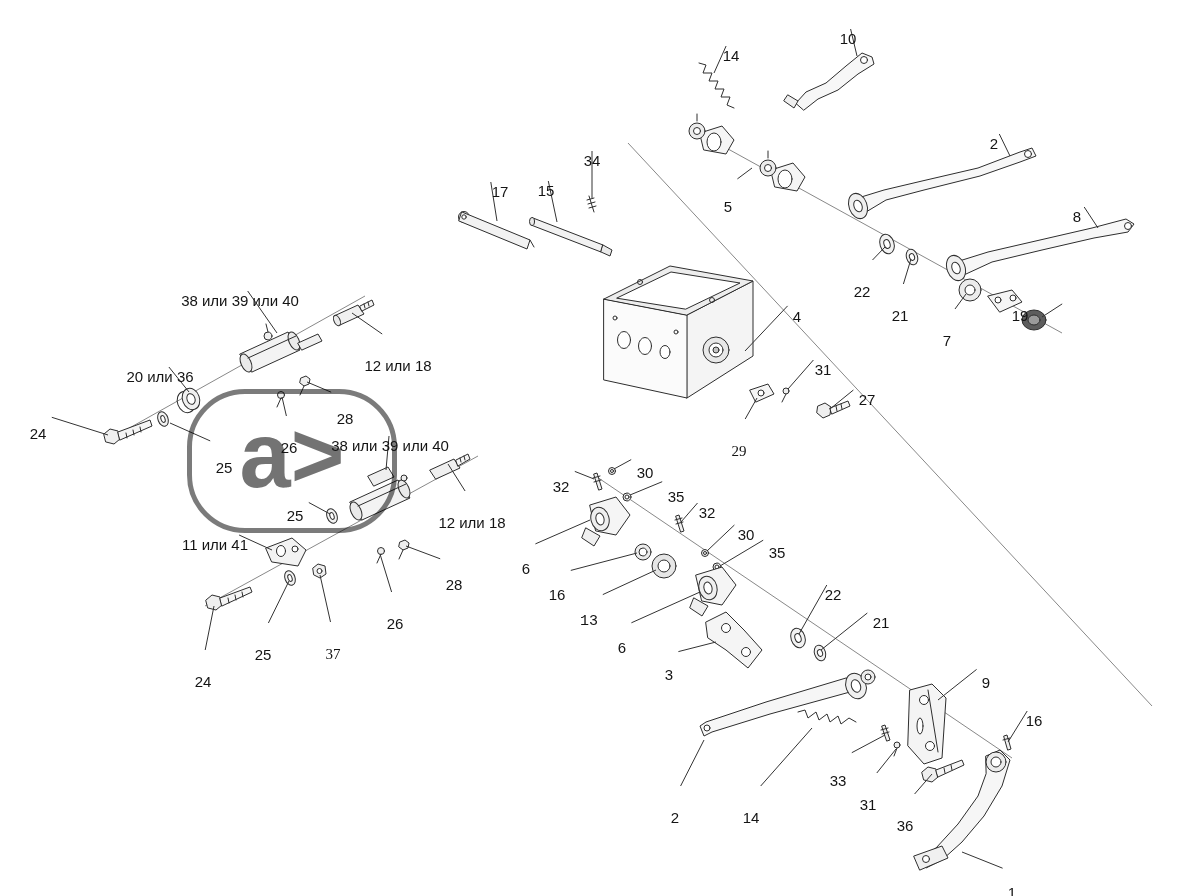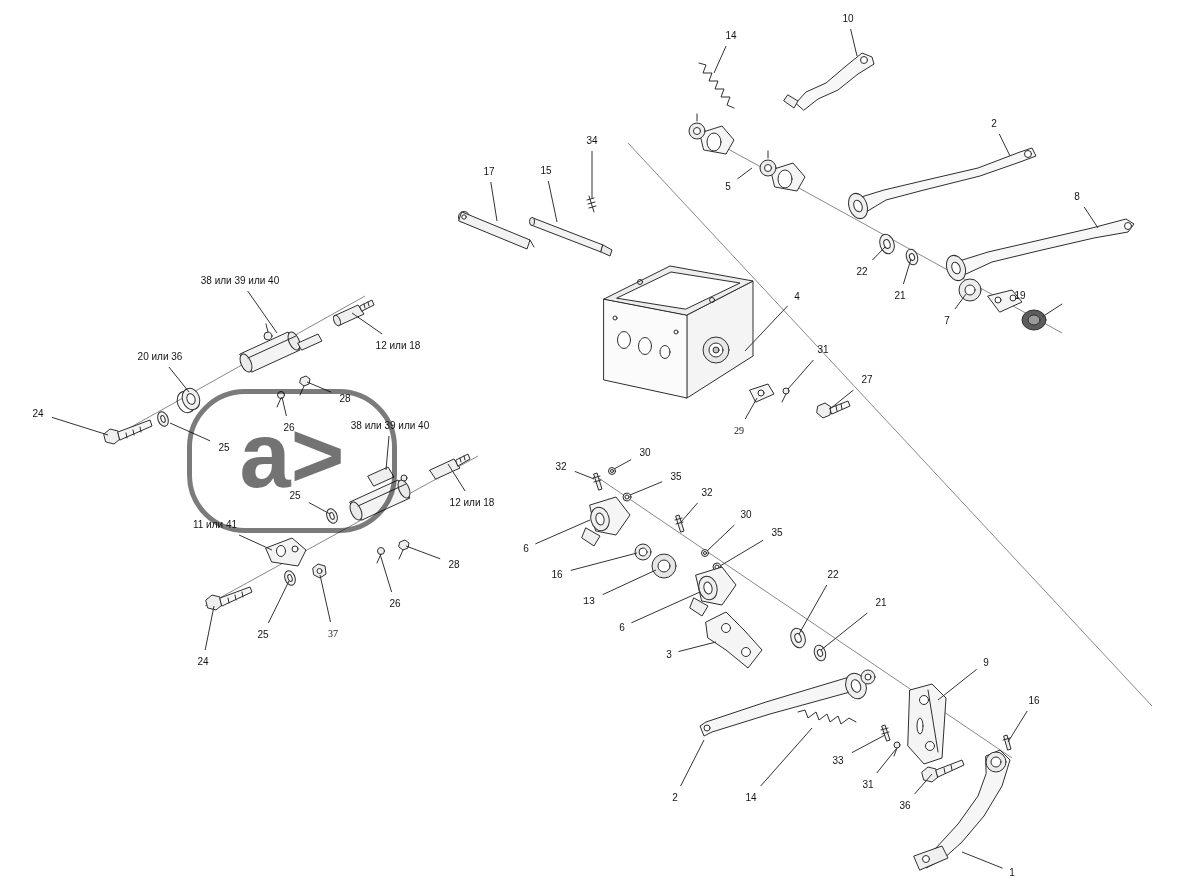--- a/index.html
+++ b/index.html
@@ -22,21 +22,21 @@
   .watermark-text{
     position:absolute;left:385px;top:394px;z-index:2;
     font-size:88px;font-weight:bold;letter-spacing:-3px;line-height:1;
     color:rgba(90,90,90,.82);mix-blend-mode:multiply;
     white-space:nowrap;pointer-events:none;
     font-family:"Liberation Sans",sans-serif;
   }
   .callout-layer{position:absolute;left:0;top:0;width:100%;height:100%;z-index:3;}
   .callout{
     position:absolute;transform:translate(-50%,-50%);
-    font-size:10px;color:#141414;white-space:nowrap;line-height:1.1;
+    font-size:15px;color:#141414;white-space:nowrap;line-height:1.1;margin-top:21px;
   }
 </style>
 </head>
 <body>
 
 <div class="stage">
 
   <svg class="drawing" width="1187" height="896" viewBox="0 0 1187 896" xmlns="http://www.w3.org/2000/svg">
 
     <g stroke="#6a6a6a" stroke-width="0.8" fill="none">
@@ -404,21 +404,21 @@
   <div class="watermark-logo">
     <span>a&gt;</span>
   </div>
 
   <div class="callout-layer" id="callout-layer">
       <div class="callout" style="left: 731px; top: 35px;">14</div>
       <div class="callout" style="left: 848px; top: 18px;">10</div>
       <div class="callout" style="left: 994px; top: 123px;">2</div>
       <div class="callout" style="left: 1077px; top: 196px;">8</div>
       <div class="callout" style="left: 592px; top: 140px;">34</div>
-      <div class="callout" style="left: 489px; top: 171px; text-align: center;">17</div>
+      <div class="callout" style="left: 500px; top: 171px; text-align: center;">17</div>
       <div class="callout" style="left: 546px; top: 170px;">15</div>
       <div class="callout" style="left: 728px; top: 186px;">5</div>
       <div class="callout" style="left: 862px; top: 271px;">22</div>
       <div class="callout" style="left: 900px; top: 295px;">21</div>
       <div class="callout" style="left: 947px; top: 320px;">7</div>
       <div class="callout" style="left: 1020px; top: 295px;">19</div>
       <div class="callout" style="left: 797px; top: 296px;">4</div>
       <div class="callout" style="left: 823px; top: 349px;">31</div>
       <div class="callout" style="left: 867px; top: 379px;">27</div>
       <div class="callout" style="left: 739px; top: 430px; font-family: Liberation Serif, serif;">29</div>

